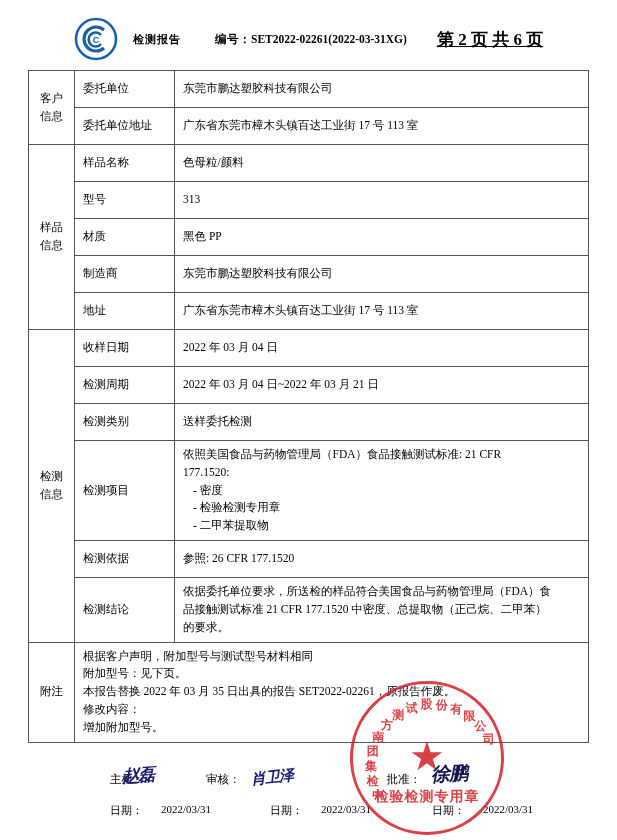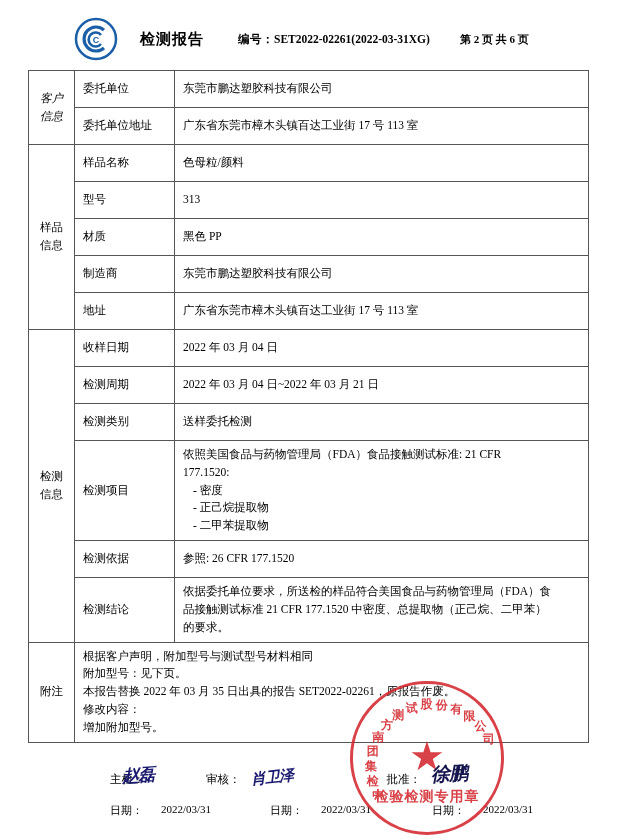--- a/index.html
+++ b/index.html
@@ -32,38 +32,39 @@
   }
   .logo {
     width: 44px;
     height: 44px;
     flex: 0 0 44px;
     position: relative;
     margin-left: 46px;
   }
   .logo svg { display: block; }
   .header-title {
-    font-size: 15px;
+    font-size: 11px;
     font-weight: bold;
     letter-spacing: 1px;
-    margin-left: 22px;
+    margin-left: 15px;
     white-space: nowrap;
   }
   .header-no {
     font-size: 11.5px;
     font-weight: bold;
     margin-left: 34px;
     white-space: nowrap;
   }
   .header-no .lbl { letter-spacing: 0.5px; }
   .header-page {
-    font-size: 11px;
+    font-size: 17px;
     font-weight: bold;
     margin-left: 30px;
     white-space: nowrap;
+    text-decoration: underline;
   }
 
   
   table.main {
     border-collapse: collapse;
     width: 561px;
     table-layout: fixed;
     margin: 0 auto;
   }
   table.main td {
@@ -72,21 +73,21 @@
     line-height: 1.55;
     padding: 5px 8px;
     vertical-align: middle;
   }
   td.cat {
     width: 46px;
     text-align: center;
     padding: 4px 2px;
     font-size: 11.5px;
   }
-  td.cat .stack span { display: block; font-style: italic; }
+  td.cat .stack span { display: block; }
   td.lbl {
     width: 96px;
     padding-left: 9px;
     white-space: nowrap;
   }
   td.val {
     padding-left: 10px;
   }
   .row-h { height: 26px; }
 
@@ -266,21 +267,21 @@
       <tr>
         <td class="lbl row-h">检测类别</td>
         <td class="val row-h">送样委托检测</td>
       </tr>
       <tr>
         <td class="lbl">检测项目</td>
         <td class="val item-list">
           <div>依照美国食品与药物管理局（FDA）食品接触测试标准: 21 CFR</div>
           <div>177.1520:</div>
           <div class="sub">- 密度</div>
-          <div class="sub">- 正己烷提取物</div>
+          <div class="sub">- 检验检测专用章</div>
           <div class="sub">- 二甲苯提取物</div>
         </td>
       </tr>
       <tr>
         <td class="lbl row-h">检测依据</td>
         <td class="val row-h">参照: 26 CFR 177.1520</td>
       </tr>
       <tr>
         <td class="lbl">检测结论</td>
         <td class="val concl">

